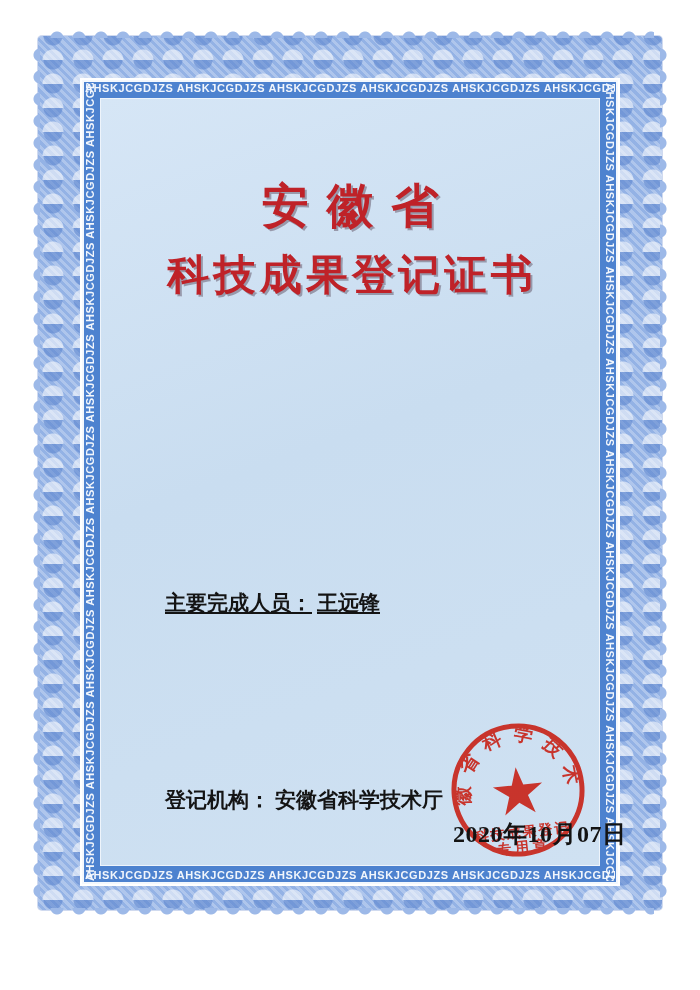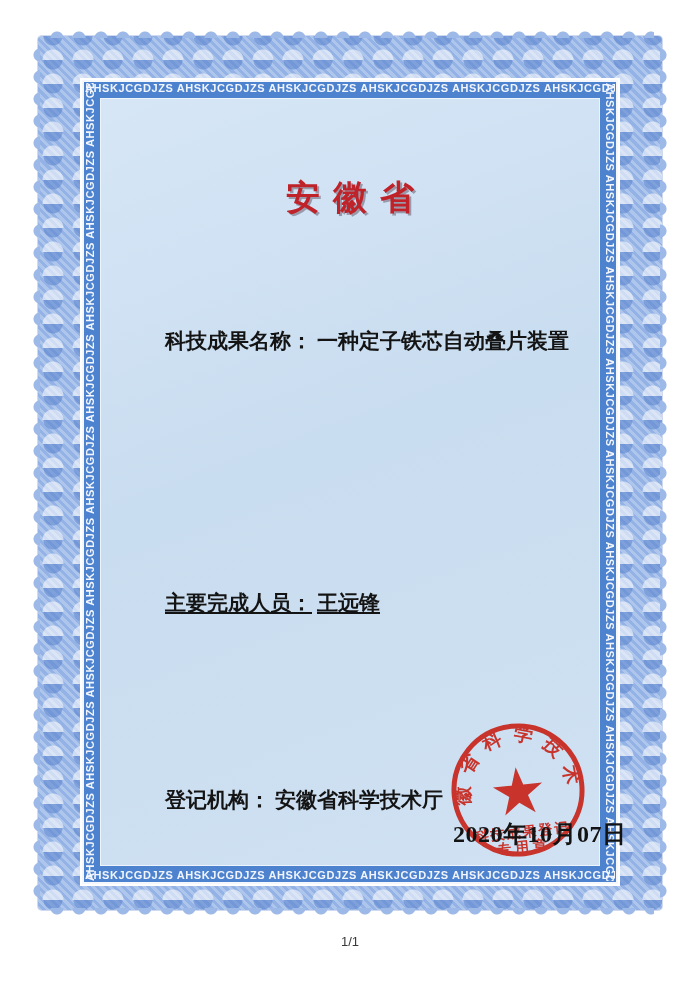--- a/index.html
+++ b/index.html
@@ -53,21 +53,21 @@
   .content{
     position:absolute; left:62px; top:62px; right:62px; bottom:44px;
     background:linear-gradient(160deg,#d6e6f6 0%, #c9ddf0 45%, #cfe1f2 100%);
     border:1px solid #eef4fb;
   }
   .title{
     position:absolute; left:0; right:0; text-align:center;
     color:#bf2228; font-weight:bold;
     text-shadow:2px 2px 0 rgba(84,66,84,.45);
   }
-  .title.l1{top:76px; font-size:34px; letter-spacing:.38em; padding-left:.38em;}
+  .title.l1{top:76px; font-size:47px; letter-spacing:.38em; padding-left:.38em;}
   .title.l2{top:148px; font-size:42px; letter-spacing:.10em; padding-left:.10em;}
   .field{
     position:absolute; left:64px; right:20px;
     color:#141414; font-weight:bold; font-size:21px; white-space:nowrap;
   }
   .field .val{margin-left:5px;}
   .f0{top:228px;} .f1{top:320px;} .f2{top:490px;text-decoration:underline;} .f3{top:640px;} .f4{top:687px;}
   
   .seal{
     position:absolute; left:342px; top:616px; width:150px; height:150px;
@@ -97,24 +97,22 @@
 
     <div class="band">
       <div class="band-text h-top">AHSKJCGDJZS AHSKJCGDJZS AHSKJCGDJZS AHSKJCGDJZS AHSKJCGDJZS AHSKJCGDJZS AHSKJCGDJZS AHSKJCGDJZS AHSKJCGDJZS AHSKJCGDJZS AHSKJCGDJZS AHSKJCGDJZS AHSKJCGDJZS AHSKJCGDJZS</div>
       <div class="band-text h-bottom">AHSKJCGDJZS AHSKJCGDJZS AHSKJCGDJZS AHSKJCGDJZS AHSKJCGDJZS AHSKJCGDJZS AHSKJCGDJZS AHSKJCGDJZS AHSKJCGDJZS AHSKJCGDJZS AHSKJCGDJZS AHSKJCGDJZS AHSKJCGDJZS AHSKJCGDJZS</div>
       <div class="band-text v-left">AHSKJCGDJZS AHSKJCGDJZS AHSKJCGDJZS AHSKJCGDJZS AHSKJCGDJZS AHSKJCGDJZS AHSKJCGDJZS AHSKJCGDJZS AHSKJCGDJZS AHSKJCGDJZS AHSKJCGDJZS AHSKJCGDJZS AHSKJCGDJZS AHSKJCGDJZS</div>
       <div class="band-text v-right">AHSKJCGDJZS AHSKJCGDJZS AHSKJCGDJZS AHSKJCGDJZS AHSKJCGDJZS AHSKJCGDJZS AHSKJCGDJZS AHSKJCGDJZS AHSKJCGDJZS AHSKJCGDJZS AHSKJCGDJZS AHSKJCGDJZS AHSKJCGDJZS AHSKJCGDJZS</div>
     </div>
 
     <div class="content">
       <div class="title l1">安徽省</div>
+      <div class="title l2">科技成果登记证书</div>
 
-      <div class="field f0">
-        <span class="lbl">科技成果名称：</span><span class="val">一种定子铁芯自动叠片装置</span>
-      </div>
       <div class="field f2">
         <span class="lbl">主要完成人员：</span><span class="val">王远锋</span>
       </div>
       <div class="field f4">
         <span class="lbl">登记机构：</span><span class="val">安徽省科学技术厅</span>
       </div>
 
       <svg class="seal" viewBox="0 0 150 150" xmlns="http://www.w3.org/2000/svg">
         <defs>
           <path id="sealArc" d="M 29.6,93.4 A 49,49 0 1 1 120.4,93.4" fill="none"></path>
@@ -125,14 +123,13 @@
           <textPath href="#sealArc" startOffset="50%" text-anchor="middle">安徽省科学技术厅</textPath>
         </text>
         <text x="75" y="122" text-anchor="middle" font-size="14" font-weight="bold" fill="#c8281e" letter-spacing="2" font-family="Liberation Serif, DejaVu Serif, serif">科技成果登记</text>
         <text x="75" y="137" text-anchor="middle" font-size="14" font-weight="bold" fill="#c8281e" letter-spacing="4" font-family="Liberation Serif, DejaVu Serif, serif">专用章</text>
       </svg>
 
       <div class="seal-date">2020年10月07日</div>
     </div>
   </div>
 
-  <div class="footer">1/1</div>
 </div>
 
 </body></html>

